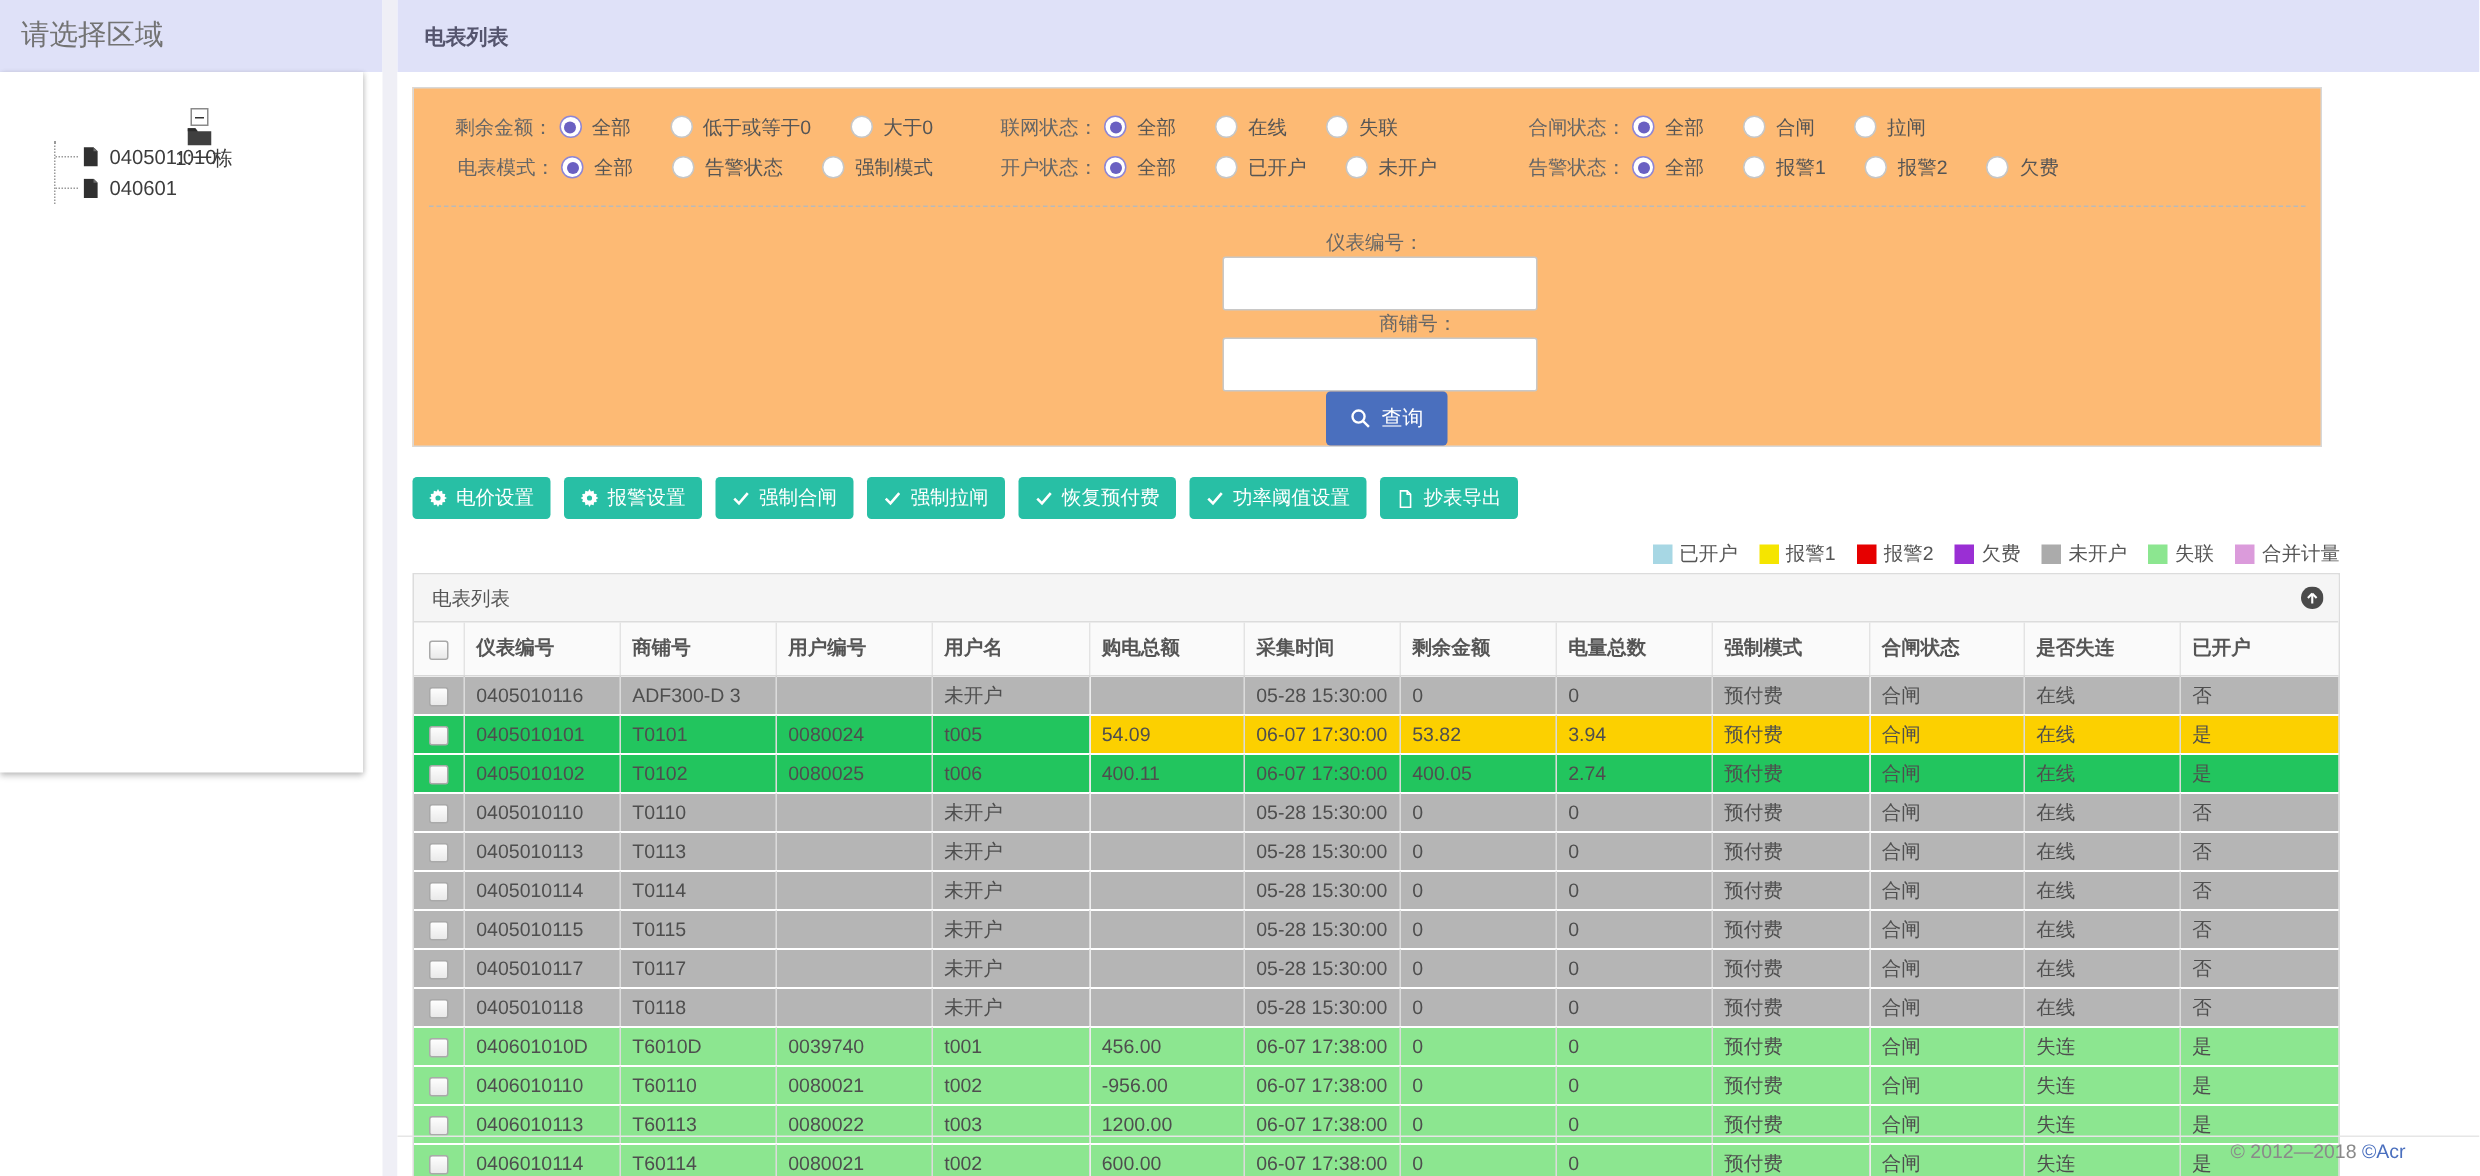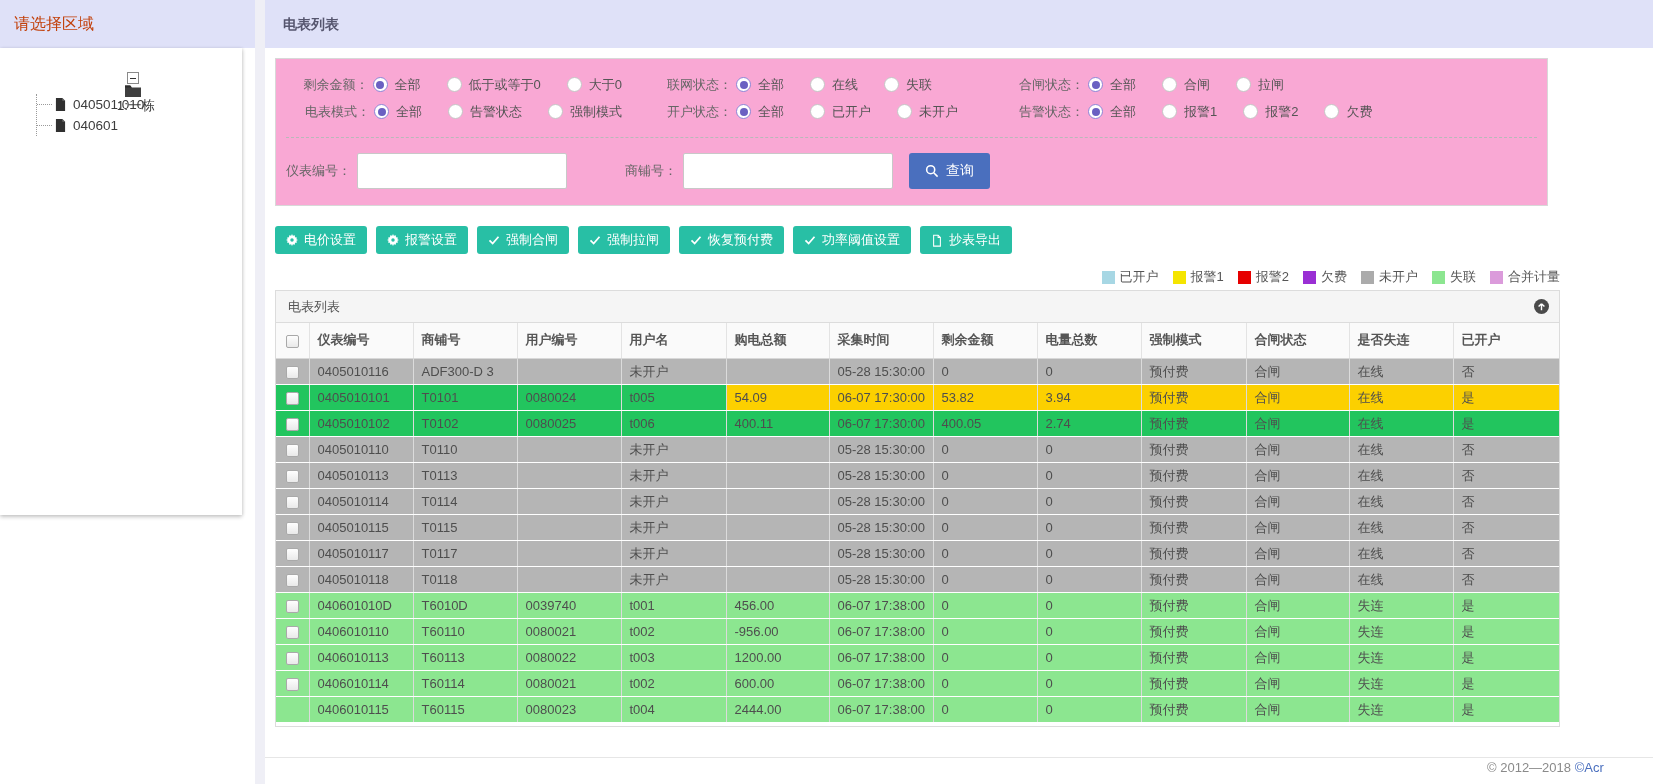--- a/index.html
+++ b/index.html
@@ -2,22 +2,22 @@
 <html><head>
 <meta charset="utf-8">
 <style>
   * { margin:0; padding:0; box-sizing:border-box; }
   html,body { width:1653px; height:784px; overflow:hidden; background:#fff;
     font-family:"Liberation Sans","DejaVu Sans",sans-serif; font-size:13px; color:#555; }
   .page { position:relative; width:1653px; height:784px; background:#fff; }
 
   
   .sidebar { position:absolute; left:0; top:0; width:255px; height:784px; }
-  .sidebar-header { height:48px; line-height:48px; background:#dfe1f8; color:#c2410c;
-    padding-left:14px; font-size:16px; }
+  .sidebar-header { height:48px; line-height:48px; background:#dfe1f8; color:#737373;
+    padding-left:14px; font-size:19px; }
   .sidebar-body { width:242px; height:467px; background:#fff;
     box-shadow:0 2px 4px rgba(0,0,0,.22), 1px 0 3px rgba(0,0,0,.08); padding:24px 0 0 30px; }
   .tree-root { display:flex; align-items:center; height:22px; cursor:pointer;flex-direction:column; }
   .minus-box { width:12px; height:12px; border:1px solid #8a8a8a; background:#fff;
     position:relative; margin-right:6px; flex:0 0 12px; }
   .minus-box::before { content:""; position:absolute; left:2px; right:2px; top:4.5px;
     height:1px; background:#333; }
   .tree-root .icon, .tree-child .icon { display:inline-flex; margin-right:7px; }
   .tree-label { color:#3c3c3c; font-size:13.5px; white-space:nowrap; }
   .tree-children { margin-left:6px; border-left:1px dotted #9a9a9a; }
@@ -27,35 +27,35 @@
   
   .gap-strip { position:absolute; left:255px; top:0; width:10px; height:784px; background:#efeff6; }
 
   
   .main { position:absolute; left:265px; top:0; width:1388px; height:784px; background:#fff; }
   .main-header { height:48px; line-height:48px; background:#dfe1f8; color:#55556e;
     padding-left:18px; font-size:14px; font-weight:bold; }
 
   
   .filter-box { margin:10px 0 0 10px; width:1273px; border:1px solid #d8d8d8;
-    background:#f9a8d4; padding:12px 0 16px 0; }
+    background:#fdba74; padding:12px 0 0 0; }
   .filter-row { display:flex; align-items:center; height:27px; padding-left:10px; }
   .filter-group { display:flex; align-items:center; }
   .filter-row .filter-group:nth-child(1) { width:358px; }
   .filter-row .filter-group:nth-child(2) { width:352px; }
   .filter-label { width:88px; text-align:right; color:#666; white-space:nowrap; }
   .radio-option { display:inline-flex; align-items:center; margin-left:4px; margin-right:22px; cursor:pointer; }
   .radio { width:15px; height:15px; border-radius:50%; border:1px solid #c6c6c6; background:#fff;
     margin-right:7px; position:relative; flex:0 0 15px; }
   .radio.checked { border-color:#8d85d6; }
   .radio.checked::before { content:""; position:absolute; left:2.5px; top:2.5px;
     width:8px; height:8px; border-radius:50%; background:#6a60c2; }
   .option-label { color:#555; white-space:nowrap; }
   .dashed-sep { border-top:1px dashed #b9b9b9; margin:12px 10px 0 10px; }
-  .search-row { display:flex; align-items:center; margin-top:15px; padding-left:10px; }
+  .search-row { display:flex; align-items:center; margin-top:15px; padding-left:10px;flex-direction:column; }
   .search-label { color:#666; white-space:nowrap; }
   .search-input { width:210px; height:36px; border:1px solid #c8c8c8; border-radius:2px;
     margin-left:6px; padding:0 8px; font-size:13px; outline:none; }
   .search-input:last-of-type {}
   .lbl-shop { margin-left:58px; }
   .search-btn { margin-left:16px; height:36px; padding:0 16px; background:#4a6fbe; color:#fff;
     border:none; border-radius:3px; font-size:14px; display:inline-flex; align-items:center;
     gap:7px; cursor:pointer; }
 
   

